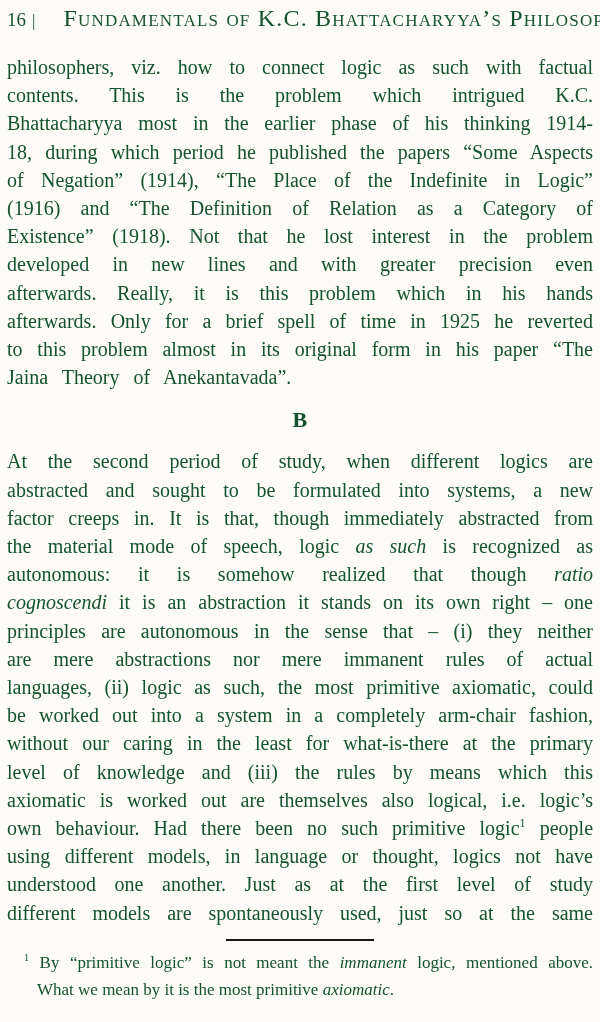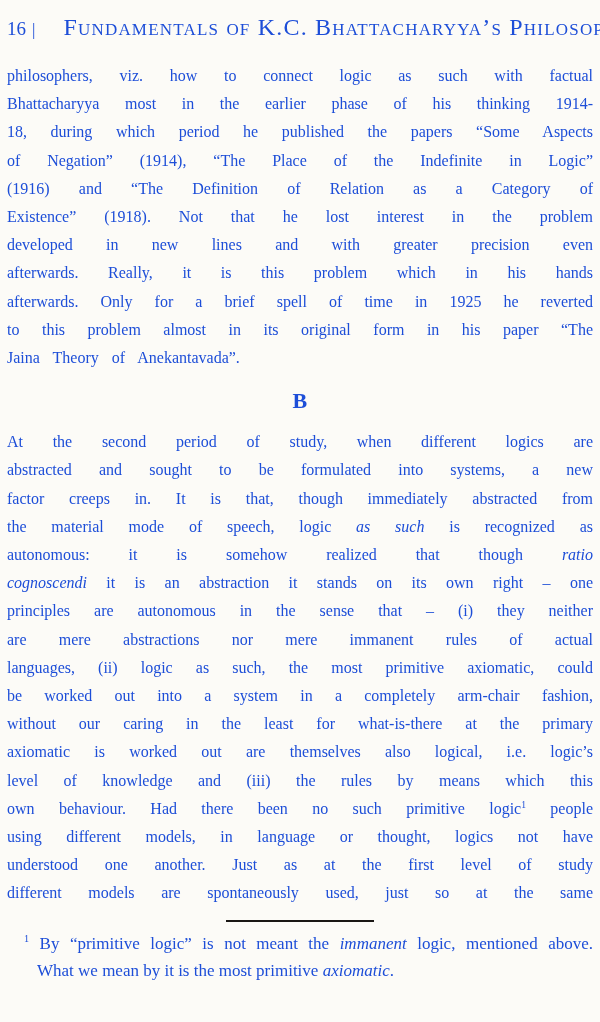--- a/index.html
+++ b/index.html
@@ -1,45 +1,45 @@
 <!DOCTYPE html>
 <html><head>
 <meta charset="utf-8">
 <style>
   html, body { margin: 0; padding: 0; }
   .page {
     position: relative;
     width: 600px;
     height: 1022px;
     background: #fcfbf7;
-    color: #1d4ed8;
+    color: #14532d;
     font-family: "Liberation Serif", "DejaVu Serif", serif;
     overflow: hidden;
     box-sizing: border-box;
-    padding: 16px 7px 0 7px;
+    padding: 7px 7px 0 7px;
   }
   
   .running-head {
     display: flex;
     align-items: baseline;
     font-size: 19px;
     line-height: 22px;
     white-space: nowrap;
   }
   .page-number { font-weight: 400; }
   .head-separator { margin: 0 4px 0 6px; font-size: 17px; }
   .running-title {
     margin-left: 24px;
     font-variant: small-caps;
     letter-spacing: 1.2px;
     font-size: 24px;
   }
   
   .body-text { margin-top: 21px; }
-  .paragraph { font-size: 16px; line-height: 28.2px; }
+  .paragraph { font-size: 20px; line-height: 28.2px; }
   .line {
     text-align: justify;
     text-align-last: justify;
     -moz-text-align-last: justify;
   }
   .line.noj { text-align-last: left; -moz-text-align-last: left; }
   .p1 .line.noj { word-spacing: 9px; }
   sup {
     font-size: 0.6em;
     line-height: 0;
@@ -75,20 +75,21 @@
 
   <div class="running-head">
     <span class="page-number">16</span>
     <span class="head-separator">|</span>
     <span class="running-title">Fundamentals of K.C. Bhattacharyya’s Philosophy</span>
   </div>
 
   <div class="body-text">
     <div class="paragraph p1">
         <div class="line"><span>philosophers, viz. how to connect logic as such with factual</span></div>
+        <div class="line"><span>contents. This is the problem which intrigued K.C.</span></div>
         <div class="line"><span>Bhattacharyya most in the earlier phase of his thinking 1914-</span></div>
         <div class="line"><span>18, during which period he published the papers “Some Aspects</span></div>
         <div class="line"><span>of Negation” (1914), “The Place of the Indefinite in Logic”</span></div>
         <div class="line"><span>(1916) and “The Definition of Relation as a Category of</span></div>
         <div class="line"><span>Existence” (1918). Not that he lost interest in the problem</span></div>
         <div class="line"><span>developed in new lines and with greater precision even</span></div>
         <div class="line"><span>afterwards. Really, it is this problem which in his hands</span></div>
         <div class="line"><span>afterwards. Only for a brief spell of time in 1925 he reverted</span></div>
         <div class="line"><span>to this problem almost in its original form in his paper “The</span></div>
         <div class="line noj"><span>Jaina Theory of Anekantavada”.</span></div>
@@ -101,22 +102,22 @@
         <div class="line"><span>abstracted and sought to be formulated into systems, a new</span></div>
         <div class="line"><span>factor creeps in. It is that, though immediately abstracted from</span></div>
         <div class="line"><span>the material mode of speech, logic </span><i>as such</i><span> is recognized as</span></div>
         <div class="line"><span>autonomous: it is somehow realized that though </span><i>ratio</i></div>
         <div class="line"><i>cognoscendi</i><span> it is an abstraction it stands on its own right – one</span></div>
         <div class="line"><span>principles are autonomous in the sense that – (i) they neither</span></div>
         <div class="line"><span>are mere abstractions nor mere immanent rules of actual</span></div>
         <div class="line"><span>languages, (ii) logic as such, the most primitive axiomatic, could</span></div>
         <div class="line"><span>be worked out into a system in a completely arm-chair fashion,</span></div>
         <div class="line"><span>without our caring in the least for what-is-there at the primary</span></div>
+        <div class="line"><span>level of knowledge and (iii) the rules by means which this</span></div>
         <div class="line"><span>axiomatic is worked out are themselves also logical, i.e. logic’s</span></div>
-        <div class="line"><span>level of knowledge and (iii) the rules by means which this</span></div>
         <div class="line"><span>own behaviour. Had there been no such primitive logic</span><sup>1</sup><span> people</span></div>
         <div class="line"><span>using different models, in language or thought, logics not have</span></div>
         <div class="line"><span>understood one another. Just as at the first level of study</span></div>
         <div class="line"><span>different models are spontaneously used, just so at the same</span></div>
       </div>
   </div>
 
   <hr class="footnote-rule">
 
   <div class="footnote">

